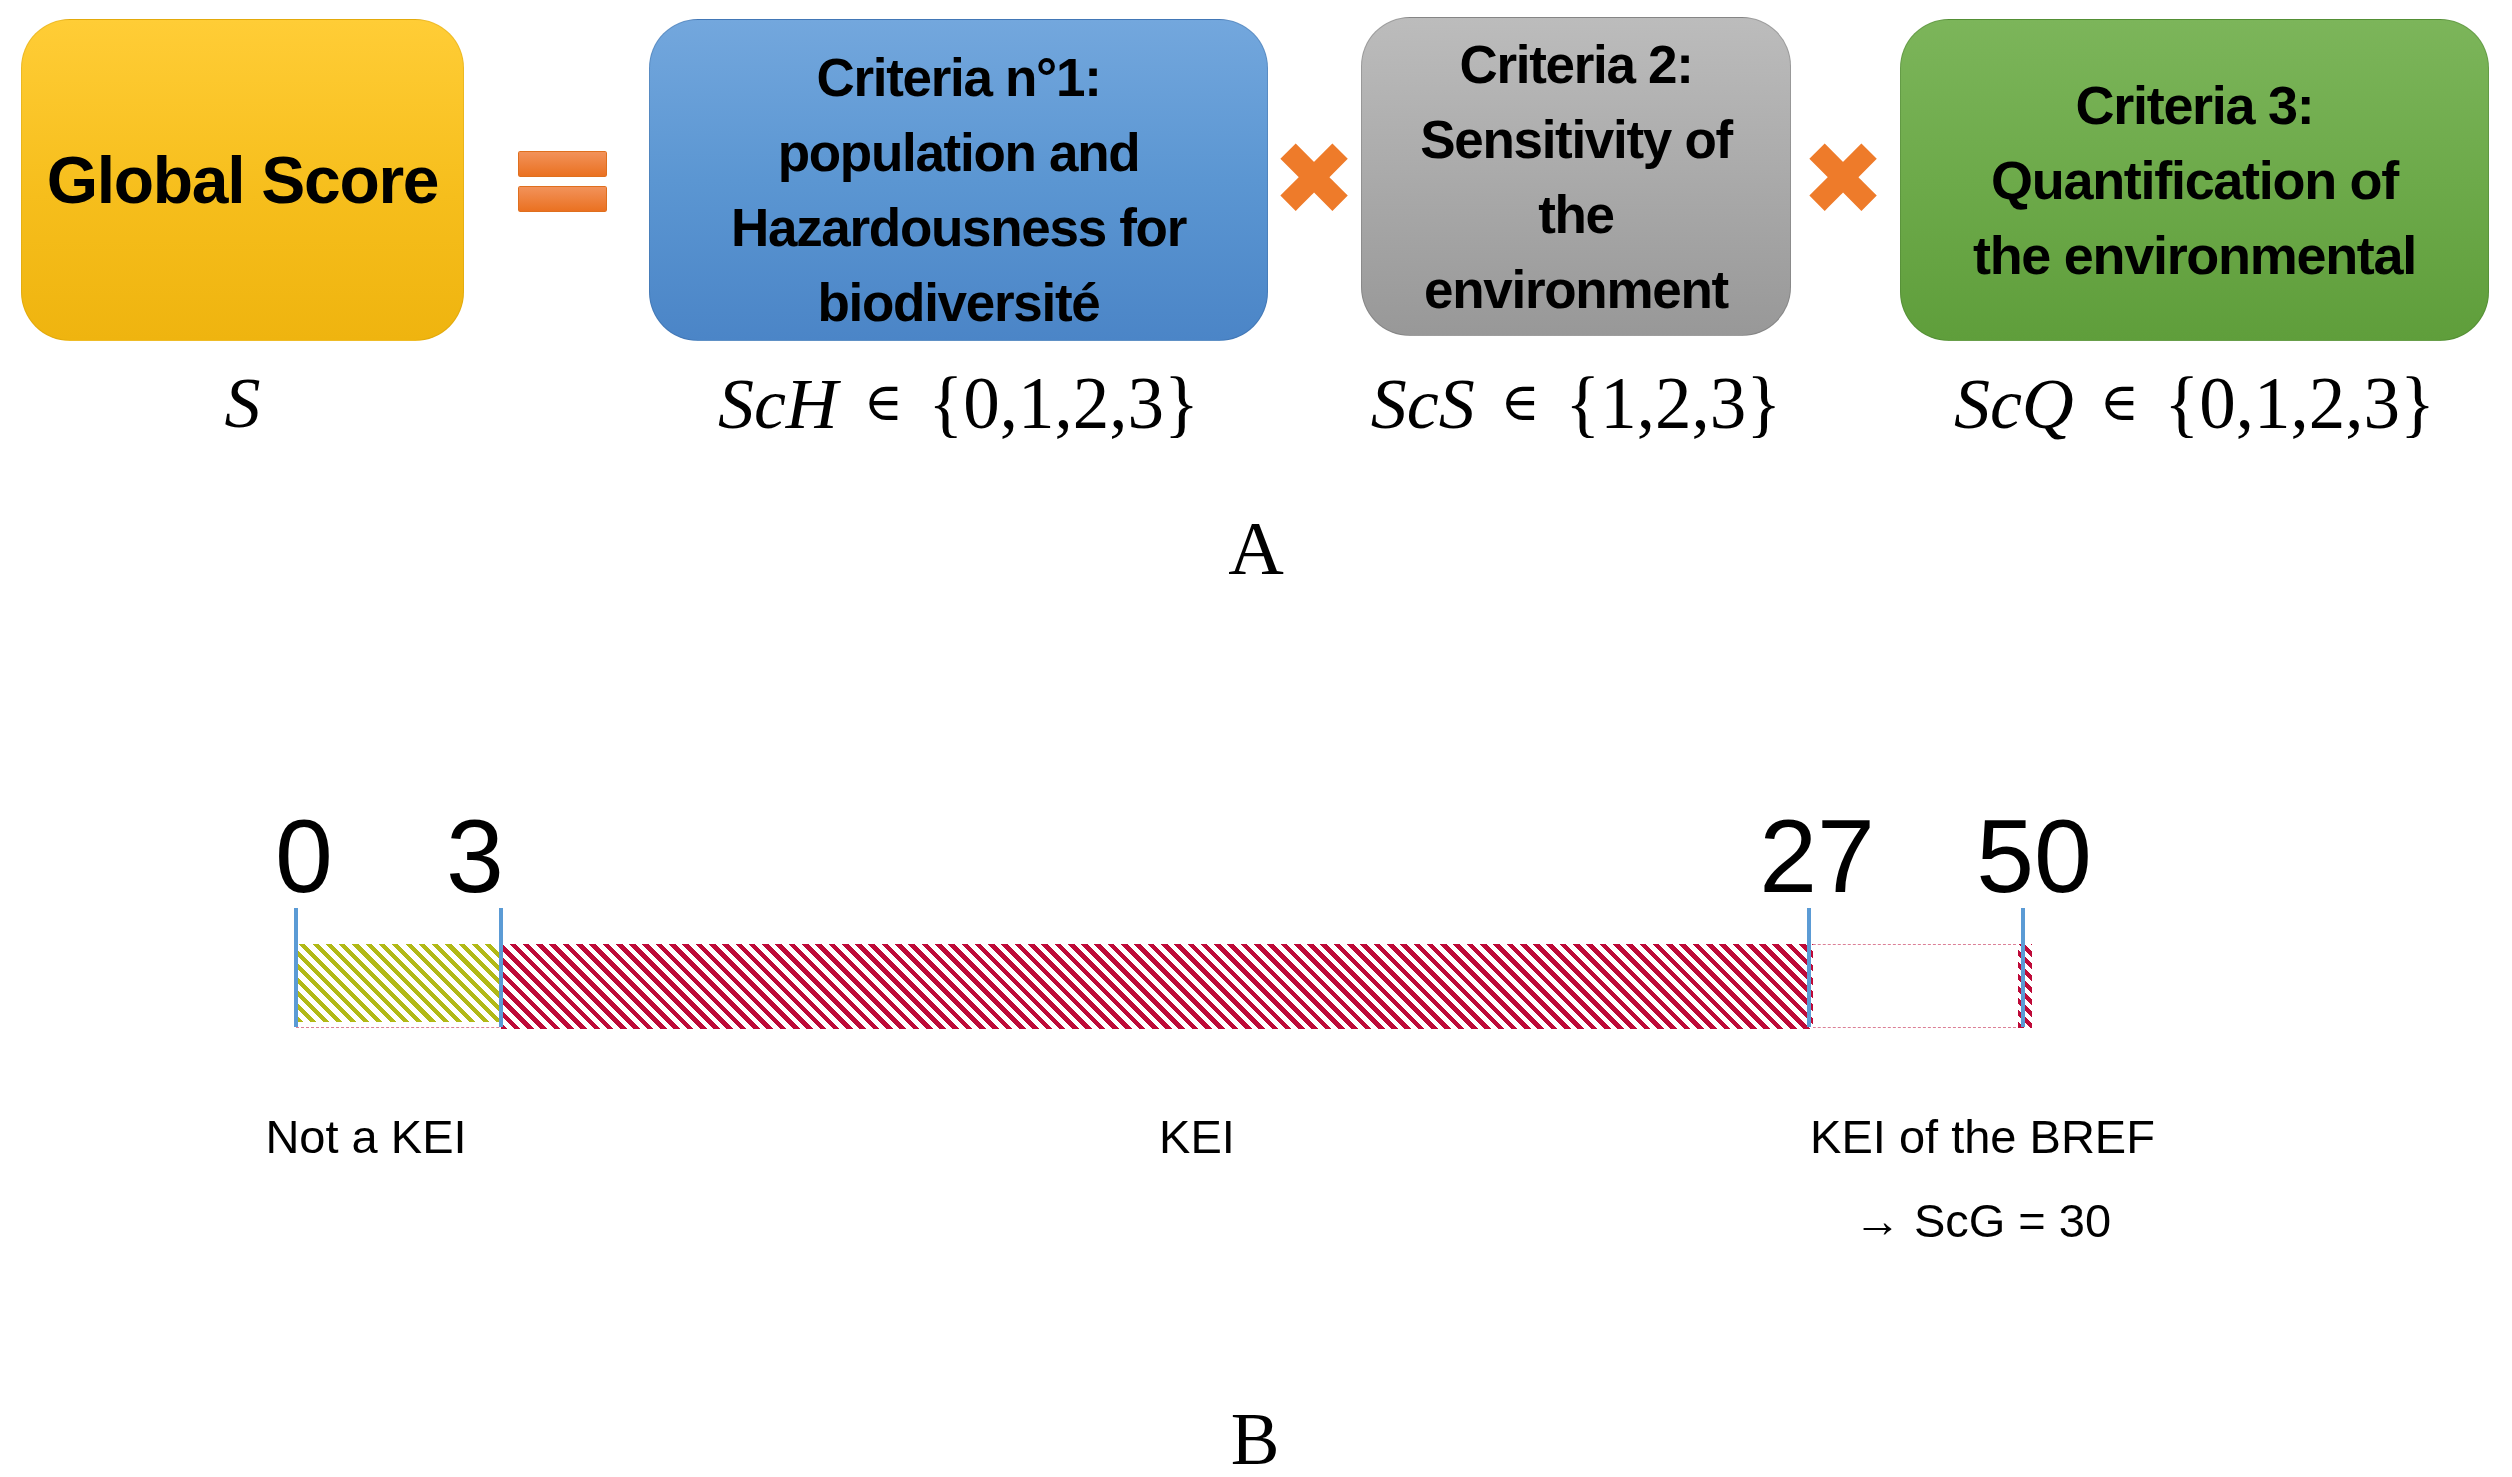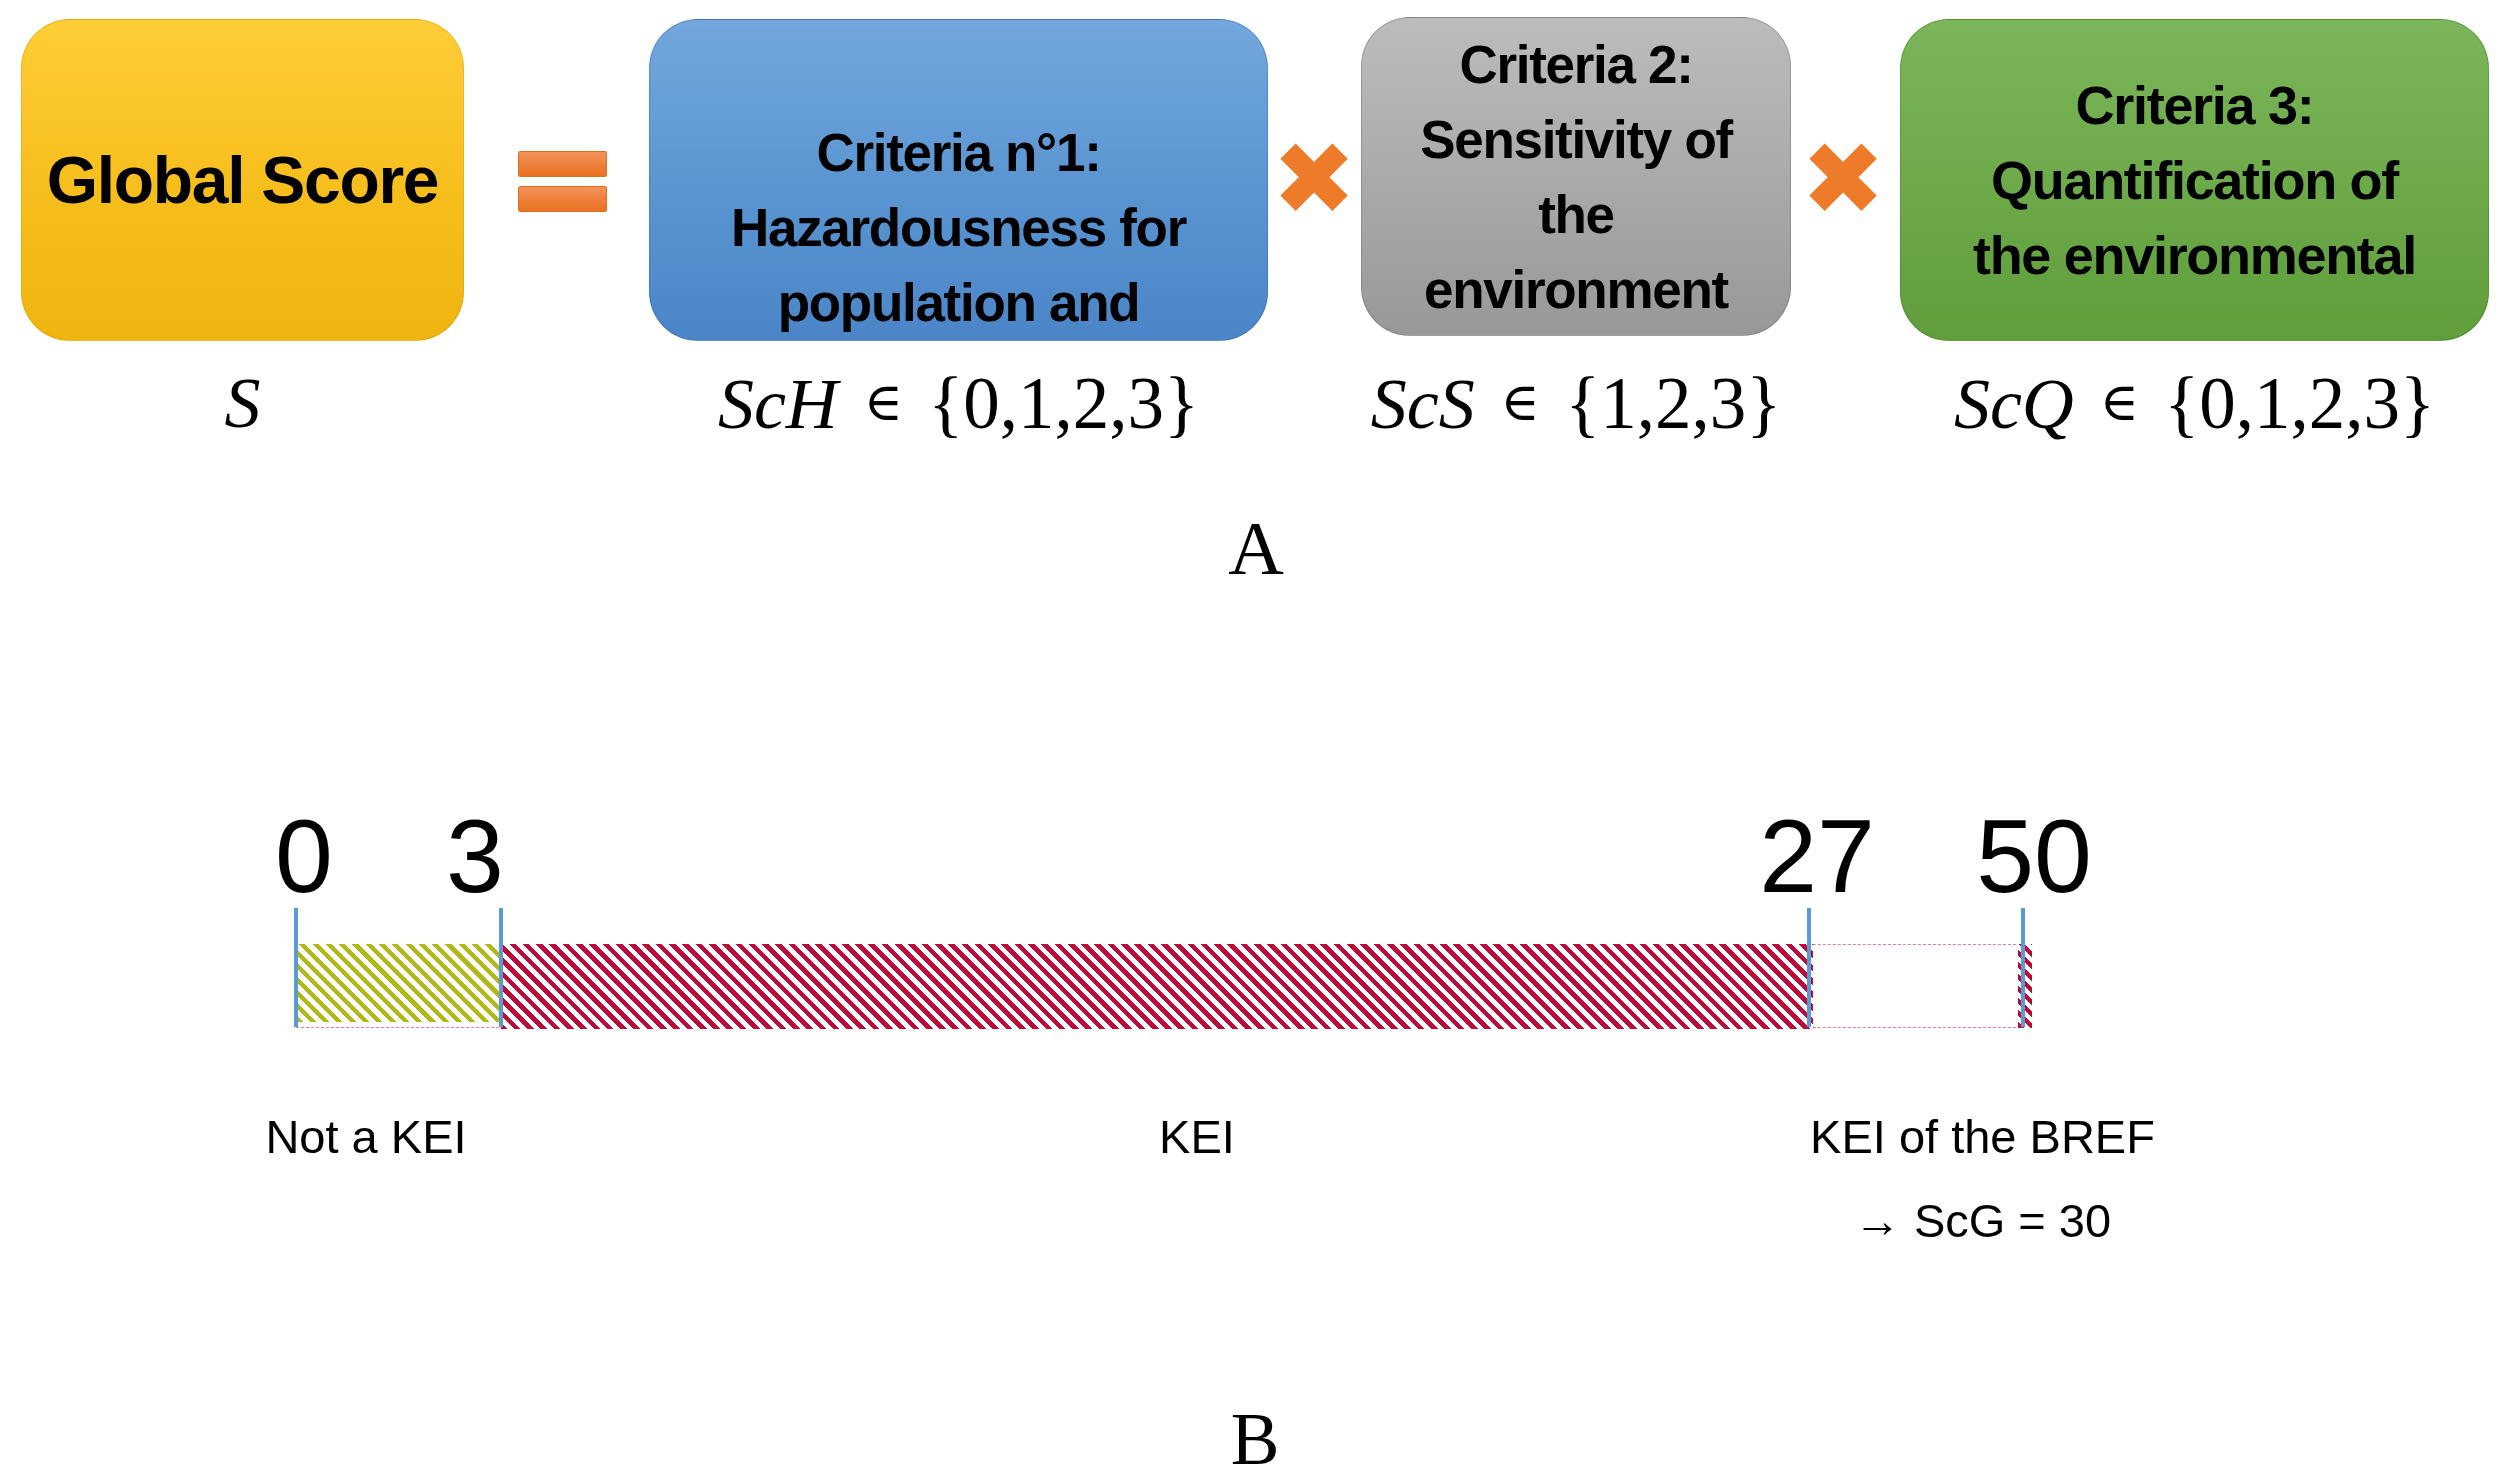--- a/index.html
+++ b/index.html
@@ -90,22 +90,23 @@
     </div>
 
     <div class="equals">
       <div class="eq-bar b1"></div>
       <div class="eq-bar b2"></div>
     </div>
 
     <div class="box box-c1">
       <div>
         <div>Criteria n°1:</div>
+        <div>population and</div>
         <div>Hazardousness for</div>
-        <div>population and</div>
+        <div>biodiversité</div>
       </div>
     </div>
 
     <span class="times t1">✖</span>
 
     <div class="box box-c2">
       <div>
         <div>Criteria 2:</div>
         <div>Sensitivity of</div>
         <div>the</div>

